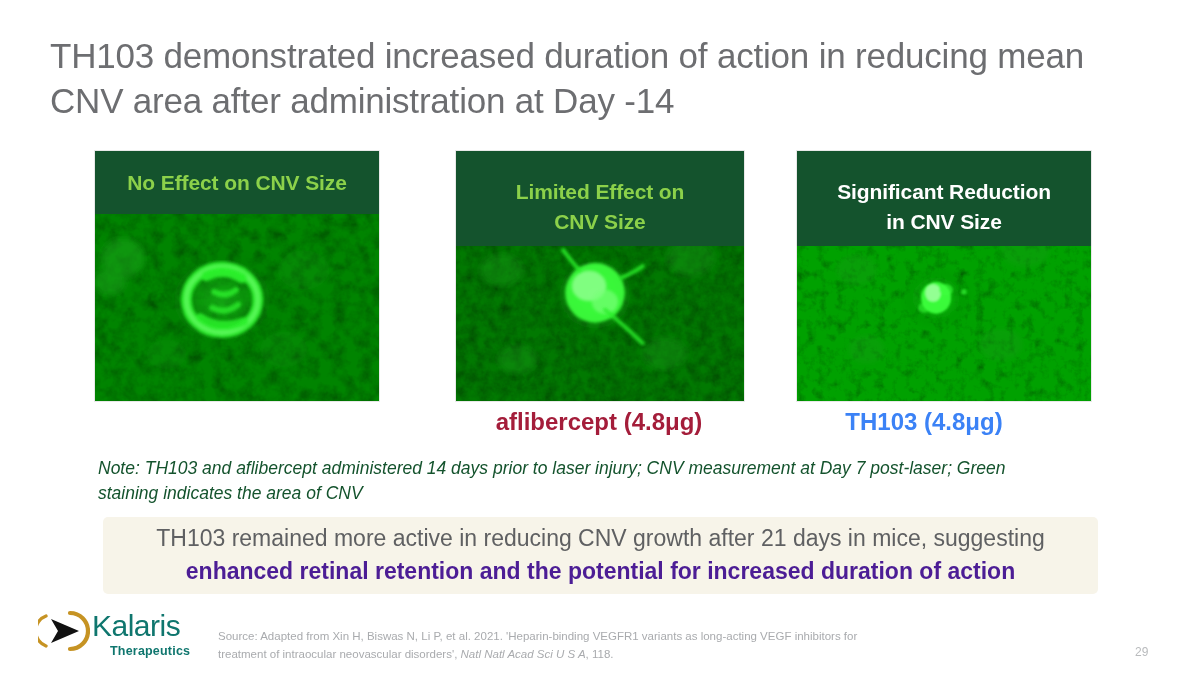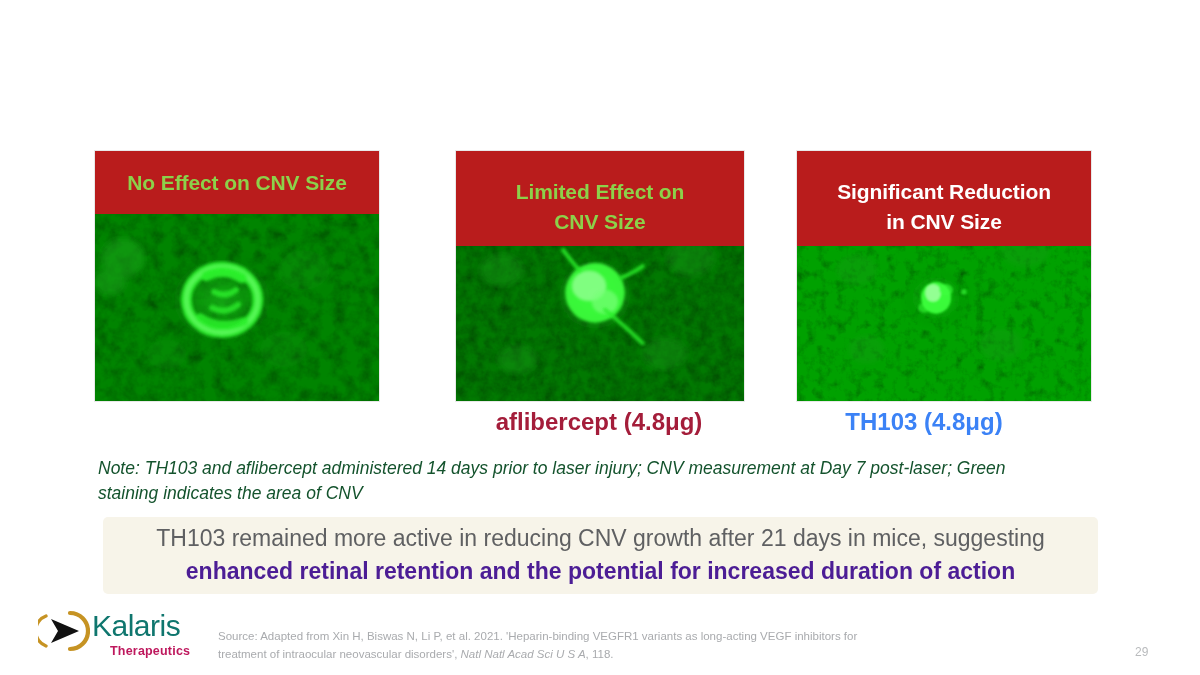--- a/index.html
+++ b/index.html
@@ -29,21 +29,21 @@
     background: #000; overflow: hidden;
     border: 1px solid #e8e8e8;
   }
   .panel-1 { left: 0px;   width: 286px; }
   .panel-2 { left: 361px; width: 290px; }
   .panel-3 { left: 702px; width: 296px; }
 
   .panel-band {
     position: relative; z-index: 3;
     width: 100%;
-    background: #b91c1c;
+    background: #14532d;
     text-align: center;
     font-weight: bold;
     font-size: 21px;
     line-height: 1.42;
     padding: 26px 6px 9px;
     letter-spacing: -0.1px;
   }
   .band-green { color: #8CD14A; }
   .band-white { color: #ffffff; }
   .band-1 { padding-top: 17px; padding-bottom: 16px; }
@@ -91,39 +91,40 @@
 
   
   .logo { position: absolute; left: 38px; top: 607px; width: 180px; height: 55px; }
   .logo-mark { position: absolute; left: 0; top: 2px; width: 52px; height: 44px; }
   .logo-word {
     position: absolute; left: 54px; top: 2px;
     font-size: 30px; font-weight: 400; color: #0f766e; letter-spacing: -0.5px;
   }
   .logo-sub {
     position: absolute; left: 72px; top: 37px;
-    font-size: 12.5px; font-weight: bold; color: #be185d; letter-spacing: 0.2px;
+    font-size: 12.5px; font-weight: bold; color: #0f766e; letter-spacing: 0.2px;
   }
 
   .source {
     position: absolute; left: 218px; top: 628px; width: 640px;
     font-size: 11.5px; line-height: 1.55; color: #a9abae;
   }
   .source i { font-style: italic; }
 
   .pageno {
     position: absolute; left: 1135px; top: 645px;
     font-size: 12px; color: #b9bbbd;
   }
 </style>
 </head>
 <body>
 
 <div class="slide">
 
+  <div class="title">TH103 demonstrated increased duration of action in reducing mean CNV area after administration at Day -14</div>
 
   <div class="panels">
 
     <div class="panel panel-1">
       <div class="micro">
         <svg viewBox="0 0 286 252" preserveAspectRatio="none">
           <defs>
             <filter id="n1" x="0" y="0" width="100%" height="100%">
               <feTurbulence type="fractalNoise" baseFrequency="0.075" numOctaves="4" seed="7"></feTurbulence>
               <feColorMatrix values="0 0 0 0 0

